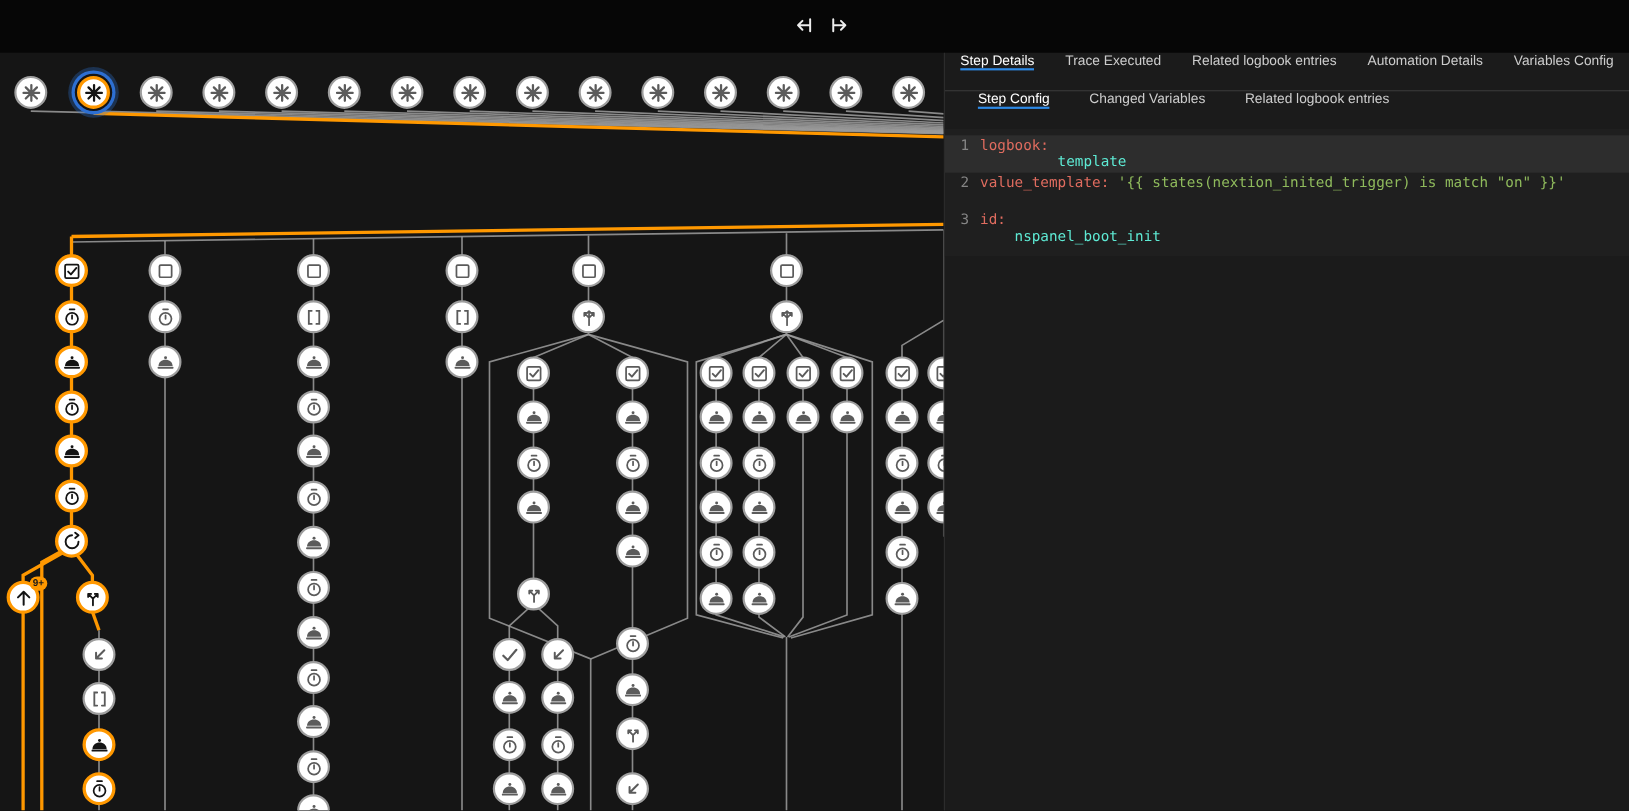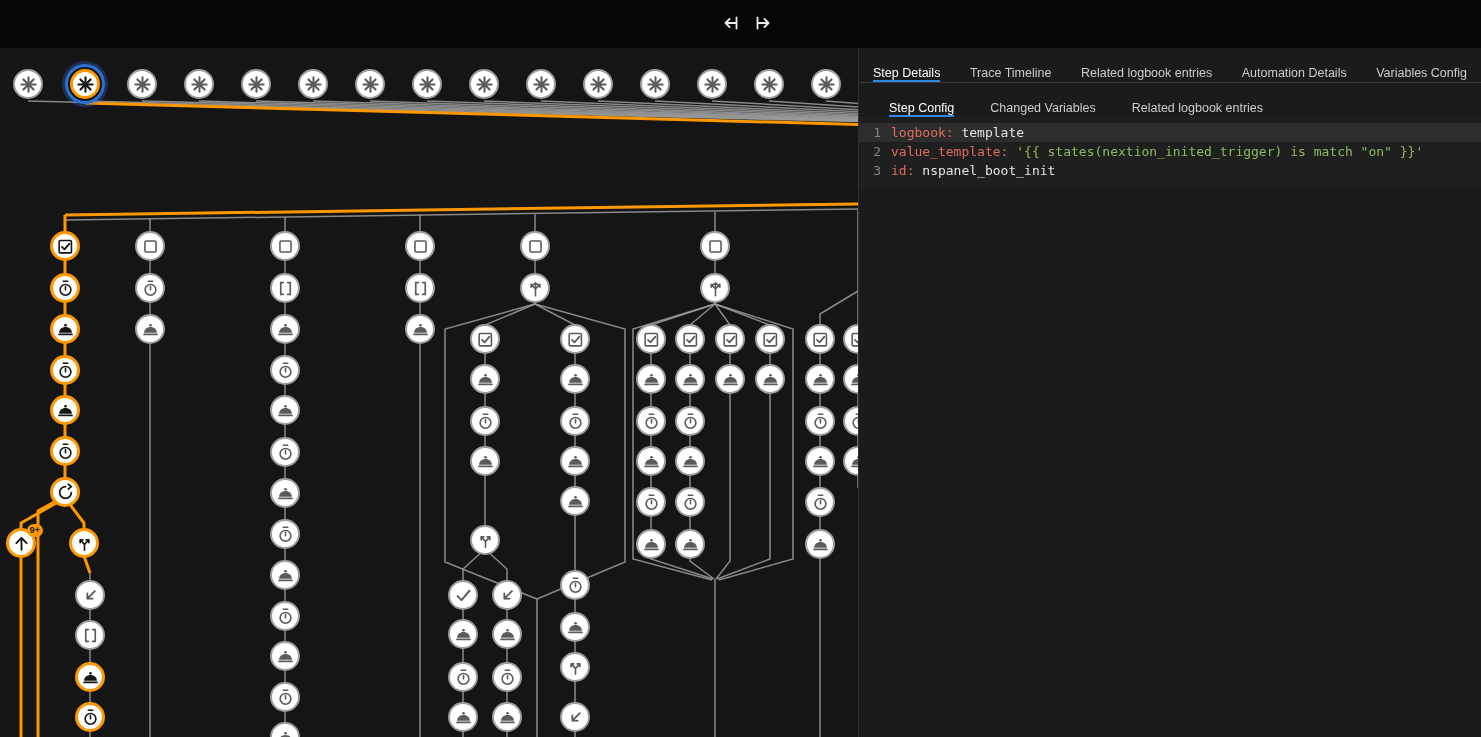--- a/index.html
+++ b/index.html
@@ -31,36 +31,36 @@
   .node.def{border:2px solid var(--node-grey,#9e9e9e);color:#5b5b5b;}
   .node.active{border:3px solid var(--path-orange,#ff9800);color:#141414;}
   .node.selected{border:3px solid var(--path-orange,#ff9800);color:#141414;
         box-shadow:0 0 0 2px #151515,0 0 0 5px var(--selected-halo,#2d6fd2),0 0 0 8px rgba(45,120,220,.30);}
   .badge{position:absolute;top:-7px;right:-10px;background:var(--path-orange,#ff9800);color:#1a1a1a;
          font-size:9px;font-weight:bold;line-height:1;padding:2px 3px;border-radius:8px;}
 
   
   .panel{position:absolute;left:858px;top:48px;right:0;bottom:0;background:#1b1b1b;
          border-left:1px solid #2f2f2f;display:flex;flex-direction:column;}
-  .tabs{display:flex;align-items:flex-end;height:34px;flex:none;}
+  .tabs{display:flex;align-items:flex-start;height:34px;flex:none;}
   .tabs.upper{justify-content:space-between;padding:0 14px;}
   .tabs.lower{gap:36px;padding:0 30px;}
   .tab{display:flex;align-items:center;font-size:12.5px;color:#cdcdcd;
        border-bottom:2px solid transparent;cursor:pointer;white-space:nowrap;}
   .tab.active{color:#ffffff;border-bottom-color:var(--accent-blue,#2d89e5);}
   .detail-body{height:272px;padding:14px 16px;flex:none;box-sizing:content-box;}
   .executed{margin:0;font-size:14.5px;color:#e4e4e4;}
   .config{border-top:1px solid #3a3a3a;flex:1;display:flex;flex-direction:column;}
   .code{background:#1f1f1f;padding:6px 0 8px;
         font-family:"DejaVu Sans Mono","Liberation Mono",monospace;font-size:13px;line-height:19px;}
   .cl{display:flex;white-space:pre;padding:0 6px;}
   .cl.hl{background:#2d2d2d;}
   .ln{width:16px;text-align:right;color:#858585;margin-right:10px;flex:none;}
   .k{color:var(--code-key,#e06c5f);}
-  .v{color:#e5e5e5;}
+  .v{color:#5eead4;margin-top:15px;}
   .s{color:var(--code-string,#8fba5c);}
 </style>
 </head>
 <body>
 
 <div class="app">
 
   <header class="topbar">
     <div class="trace-picker">
       <button class="nav-arrow">
@@ -913,21 +913,21 @@
             <path d="M3.9 16.2c0-4.5 3.6-7.3 8.1-7.3s8.1 2.8 8.1 7.3z"></path>
             <rect x="2.8" y="17" width="18.4" height="2.3" rx="1.1"></rect>
           </g>
         </svg>
       </div>
     </section>
 
   <aside class="panel">
     <nav class="tabs upper">
       <div class="tab active">Step Details</div>
-      <div class="tab">Trace Timeline</div>
+      <div class="tab">Trace Executed</div>
       <div class="tab">Related logbook entries</div>
       <div class="tab">Automation Details</div>
       <div class="tab">Variables Config</div>
     </nav>
 
     <section class="config">
       <nav class="tabs lower">
         <div class="tab active">Step Config</div>
         <div class="tab">Changed Variables</div>
         <div class="tab">Related logbook entries</div>

